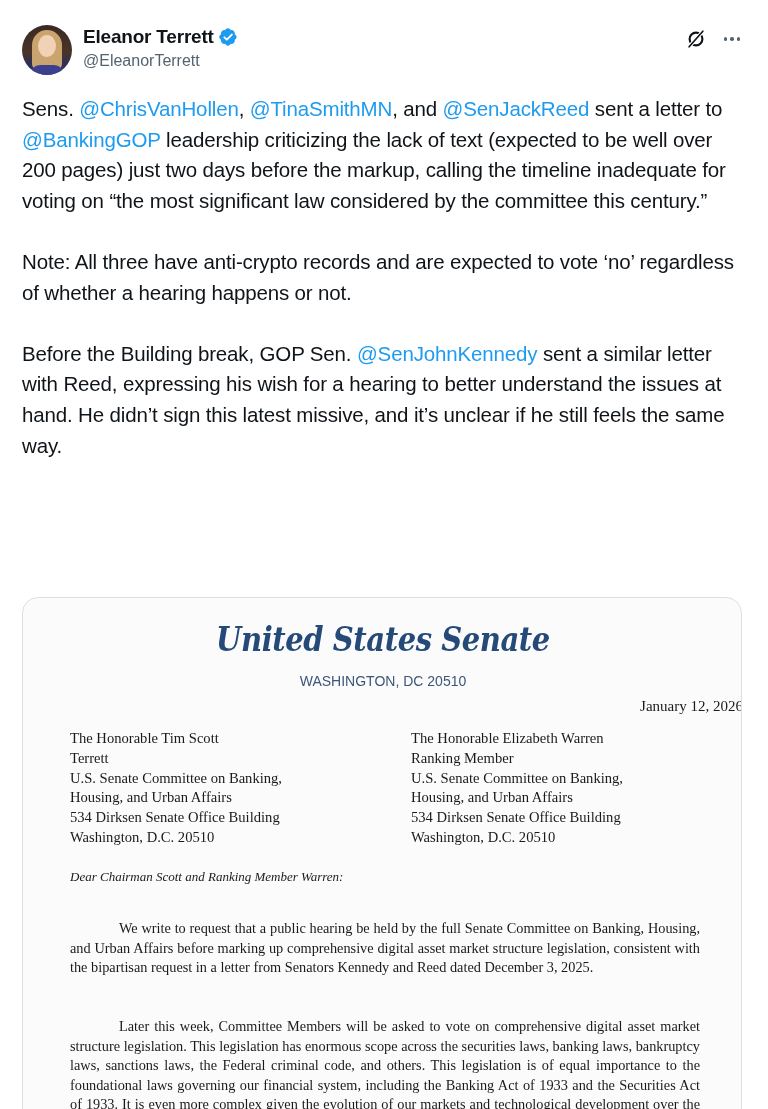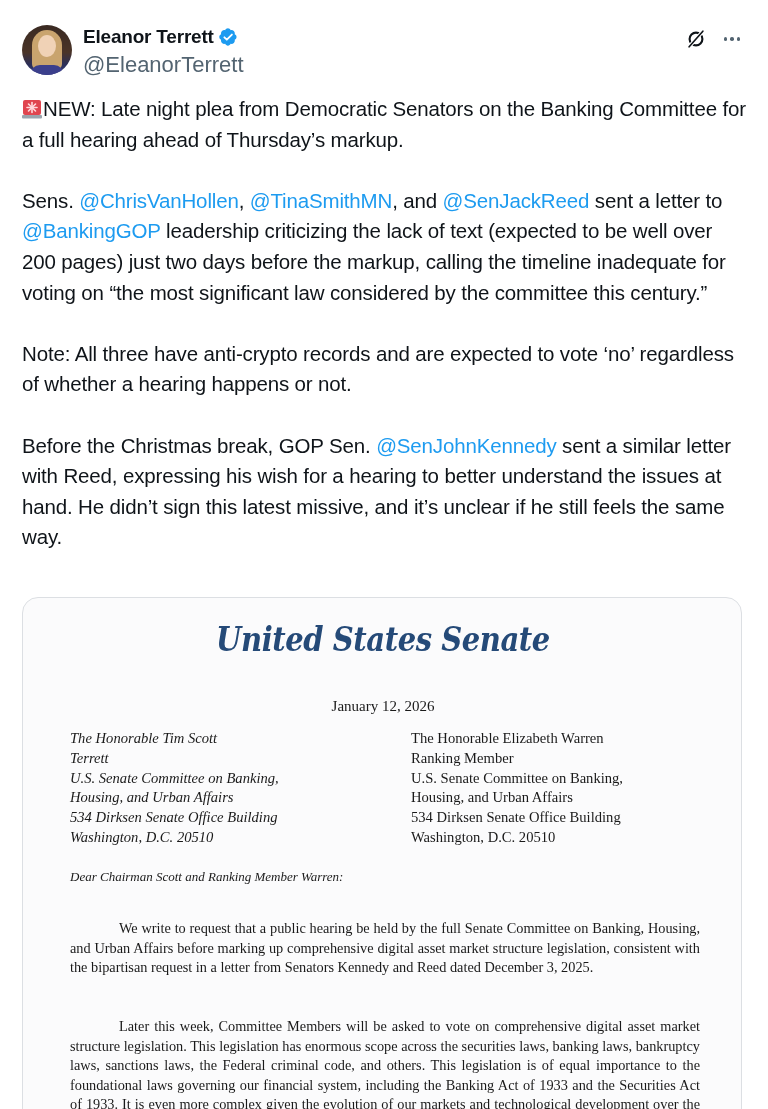--- a/index.html
+++ b/index.html
@@ -14,39 +14,39 @@
                 radial-gradient(ellipse at 50% 50%, #c9a27a 0 38%, transparent 39%),
                 linear-gradient(180deg, #3a2a22 0%, #4a3428 55%, #2b2f5a 80%, #3a3f7a 100%);
     overflow: hidden; }
   .avatar .hair { position: absolute; left: 10px; top: 5px; width: 30px; height: 40px; border-radius: 15px 15px 6px 6px; background: #c9a46e; }
   .avatar .face { position: absolute; left: 16px; top: 10px; width: 18px; height: 22px; border-radius: 50%; background: #f0d2b6; }
   .avatar .shirt { position: absolute; left: 8px; top: 40px; width: 34px; height: 14px; border-radius: 10px 10px 0 0; background: #3b3f8c; }
 
   .name-row { position: absolute; left: 61px; top: 2px; display: flex; align-items: center; }
   .display-name { font-weight: bold; font-size: 19px; color: #0f1419; letter-spacing: -0.2px; }
   .verified { margin-left: 4px; width: 20px; height: 20px; }
-  .handle { position: absolute; left: 61px; top: 28px; font-size: 22px; color: #536471; }
+  .handle { position: absolute; left: 61px; top: 28px; font-size: 16px; color: #536471; }
 
   .grok-icon { position: absolute; left: 663px; top: 4px; width: 22px; height: 22px; cursor: pointer; }
   .more-icon { position: absolute; left: 699px; top: 4px; width: 22px; height: 22px; display: flex; align-items: center; justify-content: center; gap: 3px; cursor: pointer; }
   .more-icon span { width: 3.5px; height: 3.5px; border-radius: 50%; background: #536471; display: block; }
 
   .body-text { position: absolute; left: 22px; top: 94px; width: 726px; font-size: 20.5px; line-height: 30.6px; color: #0f1419; letter-spacing: -0.15px; }
   .para { margin-bottom: 30.6px; }
   .mention { color: #1d9bf0; cursor: pointer; margin-top: 31px; }
   .siren { display: inline-block; width: 20px; height: 20px; vertical-align: -3px; margin-right: 1px; position: relative; }
 
   .media-card { position: absolute; left: 22px; top: 597px; width: 720px; height: 530px; border: 1px solid #dcdfe3; border-radius: 16px; background: #fbfbfc; overflow: hidden; cursor: pointer; }
   .letter { position: absolute; left: 0; top: 0; width: 720px; height: 530px; font-family: "Liberation Serif", "DejaVu Serif", serif; color: #1a1a1a; }
   .senate-title { position: absolute; left: 0; width: 100%; top: 22px; text-align: center; font-family: "DejaVu Serif", "Liberation Serif", serif; font-weight: bold; font-size: 33px; color: #254a78; letter-spacing: -0.5px; transform: scaleX(0.88); font-style: italic; }
   .senate-address { position: absolute; left: 0; width: 100%; top: 75px; text-align: center; font-family: "Liberation Sans", sans-serif; font-size: 14px; color: #3d5677; }
-  .letter-date { position: absolute; left: 0; width: 100%; top: 100px; text-align: center; font-size: 15px; color: #1a1a1a; }
+  .letter-date { position: absolute; left: 0; width: 100%; top: 100px; text-align: right; font-size: 15px; color: #1a1a1a; }
 
   .addr { position: absolute; top: 131px; font-size: 14.6px; line-height: 19.8px; color: #1a1a1a; }
-  .addr.left { left: 47px; font-style: italic; }
+  .addr.left { left: 47px; }
   .addr.right { left: 388px; }
 
   .salutation { position: absolute; left: 47px; top: 271px; font-size: 13px; color: #1a1a1a; font-style: italic; }
   .para-letter { position: absolute; left: 47px; width: 630px; font-size: 14.3px; line-height: 19.5px; color: #1a1a1a; text-align: justify; margin-top: 29px; }
   .p1 { top: 292px; }
   .p2 { top: 390px; }
   .indent { display: inline-block; width: 49px; }
 </style>
 </head>
 <body>
@@ -74,40 +74,29 @@
       <line x1="4.5" y1="20.5" x2="19.5" y2="3.5" stroke="#0f1419" stroke-width="1.8" stroke-linecap="round"></line>
     </svg>
     <div class="more-icon">
       <span></span>
       <span></span>
       <span></span>
     </div>
   </div>
 
   <div class="body-text">
-    <p class="para">
-      <svg class="siren" viewBox="0 0 20 20">
-        <rect x="1" y="1" width="18" height="15" rx="2" fill="#e0454f"></rect>
-        <rect x="0" y="16" width="20" height="3.5" rx="1" fill="#9aa4ad"></rect>
-        <g stroke="#ffd9dc" stroke-width="1.6" stroke-linecap="round">
-          <line x1="10" y1="3.5" x2="10" y2="13.5"></line>
-          <line x1="5" y1="8.5" x2="15" y2="8.5"></line>
-          <line x1="6.5" y1="5" x2="13.5" y2="12"></line>
-          <line x1="13.5" y1="5" x2="6.5" y2="12"></line>
-        </g>
-      </svg><span>NEW: Late night plea from Democratic Senators on the Banking Committee for a full hearing ahead of Thursday’s markup.</span>
-    </p>
     <p class="para"><span>Sens. </span><span class="mention">@ChrisVanHollen</span><span>, </span><span class="mention">@TinaSmithMN</span><span>, and </span><span class="mention">@SenJackReed</span><span> sent a letter to </span><span class="mention">@BankingGOP</span><span> leadership criticizing the lack of text (expected to be well over 200 pages) just two days before the markup, calling the timeline inadequate for voting on “the most significant law considered by the committee this century.”</span></p>
     <p class="para"><span>Note: All three have anti-crypto records and are expected to vote ‘no’ regardless of whether a hearing happens or not.</span></p>
-    <p class="para"><span>Before the Christmas break, GOP Sen. </span><span class="mention">@SenJohnKennedy</span><span> sent a similar letter with Reed, expressing his wish for a hearing to better understand the issues at hand. He didn’t sign this latest missive, and it’s unclear if he still feels the same way.</span></p>
+    <p class="para"><span>Before the Building break, GOP Sen. </span><span class="mention">@SenJohnKennedy</span><span> sent a similar letter with Reed, expressing his wish for a hearing to better understand the issues at hand. He didn’t sign this latest missive, and it’s unclear if he still feels the same way.</span></p>
   </div>
 
   <div class="media-card">
     <div class="letter">
       <div class="senate-title">United States Senate</div>
+      <div class="senate-address">WASHINGTON, DC 20510</div>
       <div class="letter-date">January 12, 2026</div>
 
       <div class="addr left">
         <div>The Honorable Tim Scott</div>
         <div>Terrett</div>
         <div>U.S. Senate Committee on Banking,</div>
         <div>Housing, and Urban Affairs</div>
         <div>534 Dirksen Senate Office Building</div>
         <div>Washington, D.C. 20510</div>
       </div>

